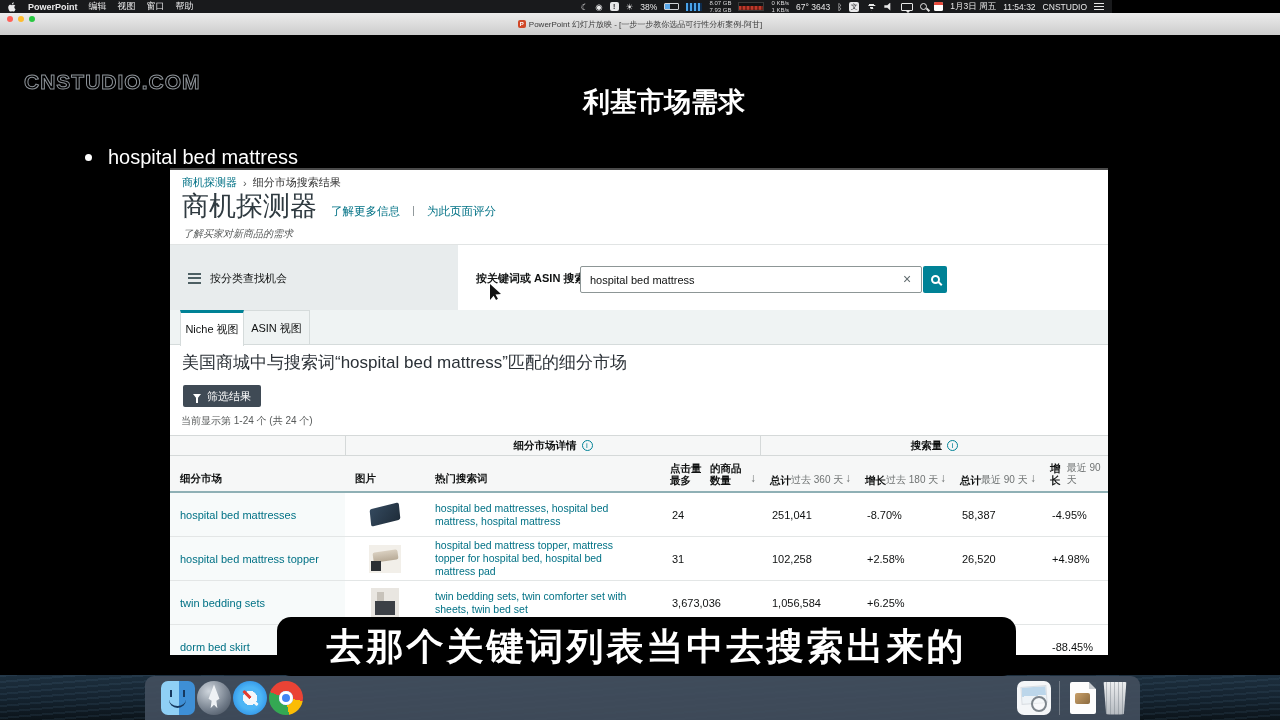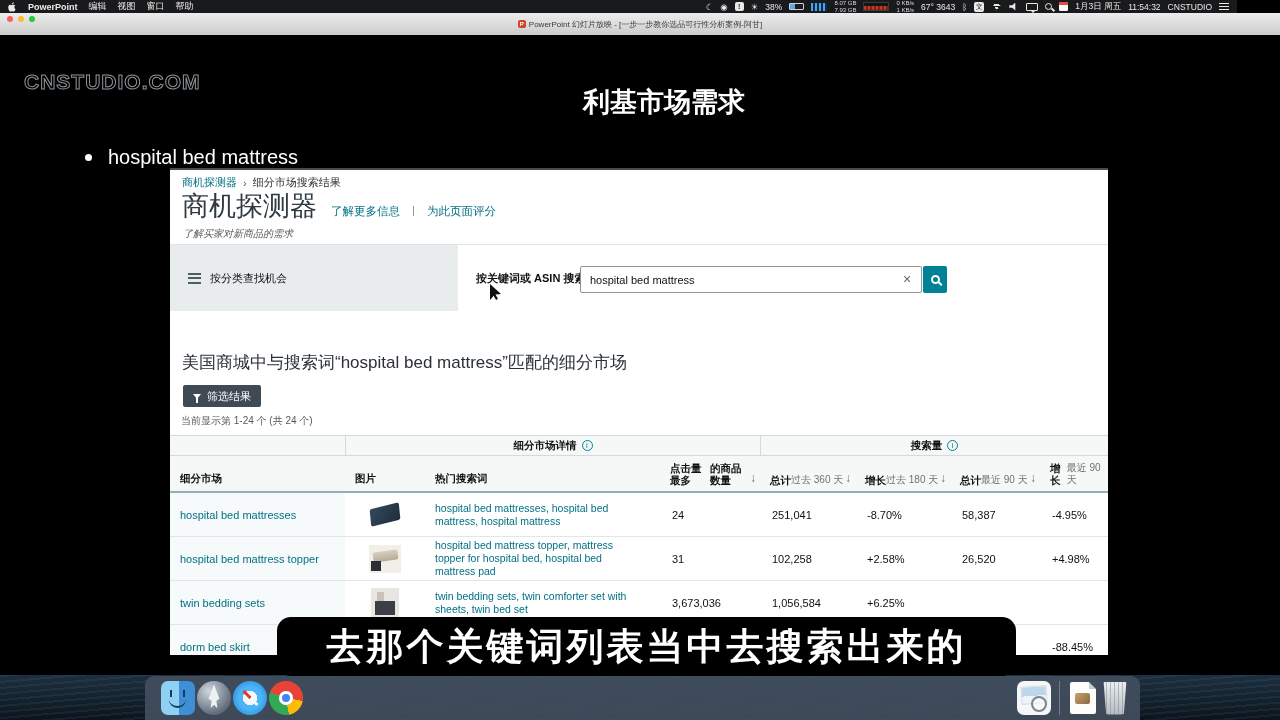--- a/index.html
+++ b/index.html
@@ -1,21 +1,21 @@
 <!DOCTYPE html>
 <html><head>
 <meta charset="utf-8">
 <style>
   * { margin:0; padding:0; box-sizing:border-box; }
   html,body { width:1280px; height:720px; overflow:hidden; background:#000; }
   body { font-family:"Liberation Sans", sans-serif; }
   #screen { position:relative; width:1280px; height:720px; background:#000; overflow:hidden; }
 
   
-  .menubar { position:absolute; left:0; top:0; width:1237px; height:13px; background:#191a1c;
+  .menubar { position:absolute; left:0; top:0; width:1112px; height:13px; background:#191a1c;
              display:flex; align-items:center; padding:0 8px; color:#e9e9ea; font-size:9px; z-index:70; }
   .menubar .left { display:flex; align-items:center; gap:11px; }
   .menubar .mitem { white-space:nowrap; }
   .menubar .appname { font-weight:bold; }
   .menubar .right { margin-left:auto; display:flex; align-items:center; gap:7px; font-size:8.5px; }
   .apple-svg { width:9px; height:10px; display:block; }
   .stack { display:flex; flex-direction:column; font-size:6px; line-height:6.5px; color:#d7d7d9; text-align:right; }
   .batt { width:15px; height:7px; border:1px solid #cfd2d6; border-radius:1px; position:relative; }
   .batt i { position:absolute; left:0; top:0; bottom:0; width:38%; background:#5aa7e8; display:block; }
   .g1 { width:16px; height:8px; background:#0d2b4c;
@@ -305,20 +305,24 @@
       </div>
       <span class="search-label">按关键词或 ASIN 搜索</span>
       <input class="search-input" type="text" value="hospital bed mattress" style="">
       <span class="clear-x">×</span>
       <button class="search-btn">
         <span class="smag"></span>
       </button>
       <span class="cursor"></span>
     </div>
 
+    <div class="tabstrip">
+      <div class="tab active">Niche 视图</div>
+      <div class="tab inactive">ASIN 视图</div>
+    </div>
 
     <div class="res-heading">美国商城中与搜索词“hospital bed mattress”匹配的细分市场</div>
 
     <button class="filter-btn">
       <span class="funnel"></span>
       <span>筛选结果</span>
     </button>
     <div class="showing">当前显示第 1-24 个 (共 24 个)</div>
 
     <div class="tbl">

